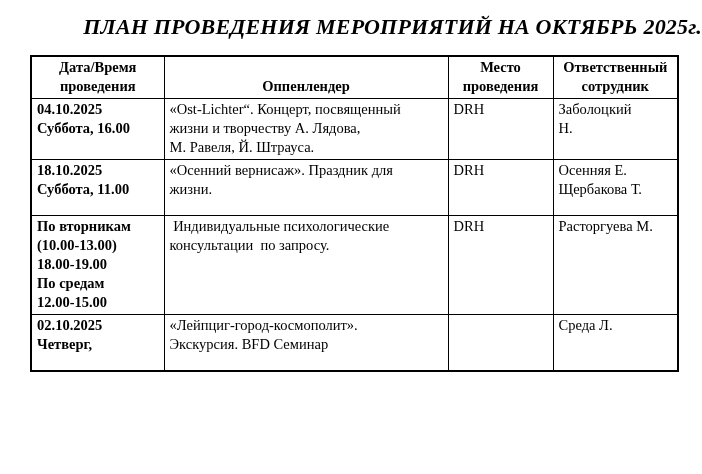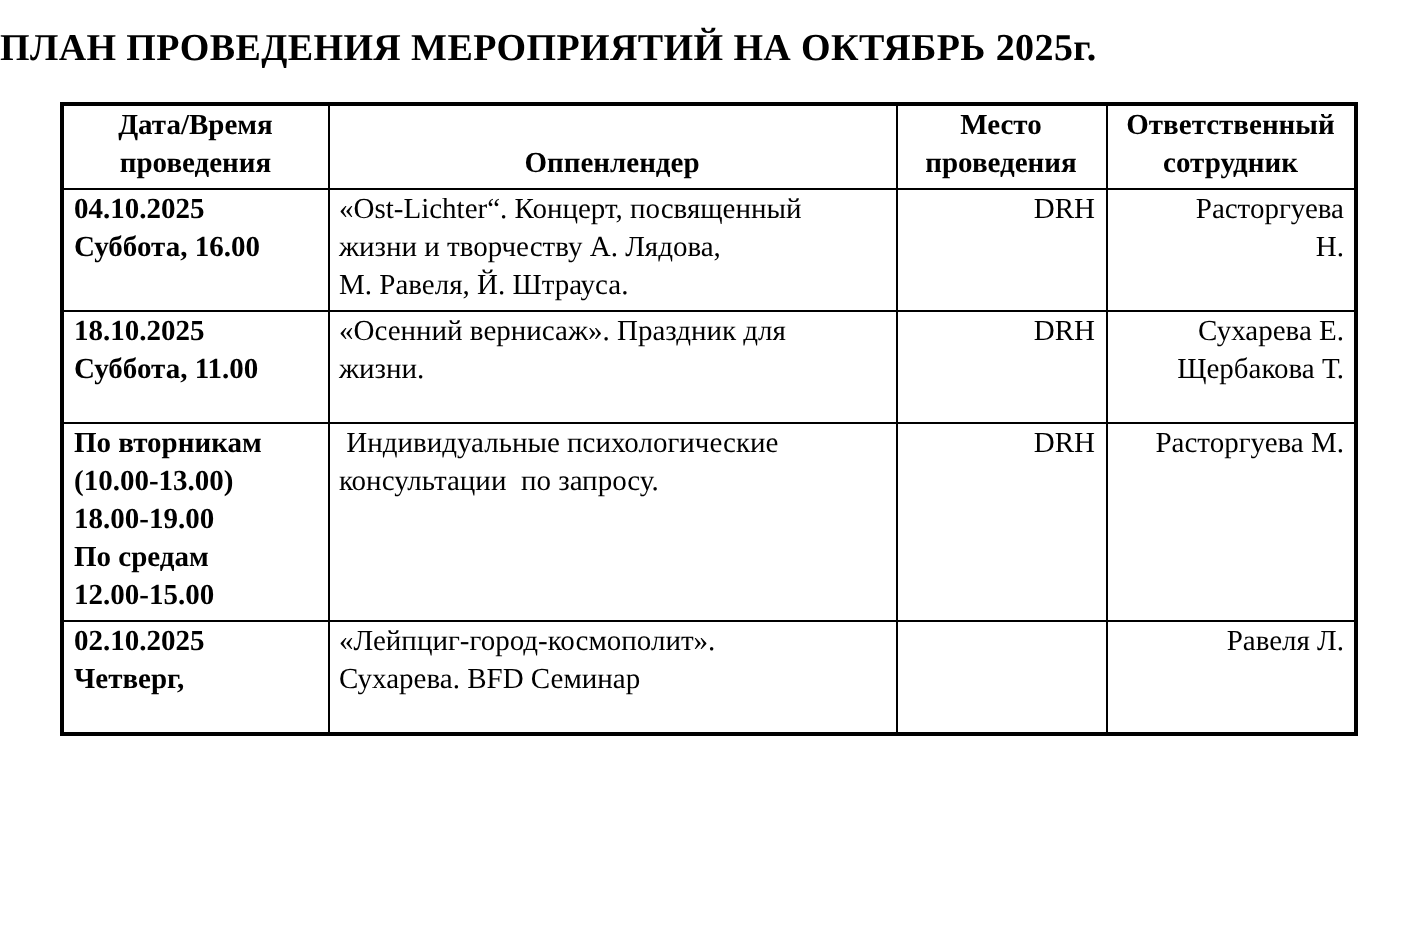--- a/index.html
+++ b/index.html
@@ -9,25 +9,26 @@
   }
   body {
     width: 702px;
     height: 474px;
     font-family: "Liberation Serif", "DejaVu Serif", serif;
     color: #000000;
     overflow: hidden;
   }
   .page-title {
     margin: 14px 0 0 0;
-    text-align: left;
-    font-size: 19px;
+    text-align: right;
+    font-size: 22px;
     font-weight: bold;
     letter-spacing: 0.2px;
     white-space: nowrap;
+    font-style: italic;
   }
   table.plan-table {
     border-collapse: collapse;
     margin: 15px 0 0 30px;
     border: 2px solid #000000;
     table-layout: fixed;
   }
   .plan-table th, .plan-table td {
     border: 1px solid #000000;
     font-size: 14.5px;
@@ -55,21 +56,21 @@
   tr.row-0 { height: 55px; }
   tr.row-1 { height: 58px; }
   tr.row-2 { height: 38px; }
   tr.row-3 { height: 56px; }
   tr.row-4 { height: 92px; margin-left: 20px; }
   tr.row-5 { height: 56px; }
   td.cell-date {
     font-weight: bold;
   }
   td.cell-place, td.cell-resp {
-    text-align: right;
+    text-align: left;
   }
 </style>
 </head>
 <body>
 
 <h1 class="page-title">ПЛАН ПРОВЕДЕНИЯ МЕРОПРИЯТИЙ НА ОКТЯБРЬ 2025г.</h1>
 
 <table class="plan-table">
   <colgroup>
     <col class="c-date">
@@ -89,45 +90,45 @@
     </tr>
   </thead>
   <tbody>
     <tr class="row-0">
       <td class="cell-date">04.10.2025
 Суббота, 16.00</td>
       <td class="cell-event">«Ost-Lichter“. Концерт, посвященный
 жизни и творчеству А. Лядова,
 М. Равеля, Й. Штрауса.</td>
       <td class="cell-place">DRH</td>
-      <td class="cell-resp">Расторгуева
+      <td class="cell-resp">Заболоцкий
 Н.</td>
     </tr>
     <tr class="row-3">
       <td class="cell-date">18.10.2025
 Суббота, 11.00</td>
       <td class="cell-event">«Осенний вернисаж». Праздник для
 жизни.</td>
       <td class="cell-place">DRH</td>
-      <td class="cell-resp">Сухарева Е.
+      <td class="cell-resp">Осенняя Е.
 Щербакова Т.</td>
     </tr>
     <tr class="row-4">
       <td class="cell-date">По вторникам
 (10.00-13.00)
 18.00-19.00
 По средам
 12.00-15.00</td>
       <td class="cell-event">&nbsp;Индивидуальные психологические
 консультации&nbsp; по запросу.</td>
       <td class="cell-place">DRH</td>
       <td class="cell-resp">Расторгуева М.</td>
     </tr>
     <tr class="row-5">
       <td class="cell-date">02.10.2025
 Четверг,</td>
       <td class="cell-event">«Лейпциг-город-космополит».
-Сухарева. BFD Семинар</td>
+Экскурсия. BFD Семинар</td>
       <td class="cell-place"></td>
-      <td class="cell-resp">Равеля Л.</td>
+      <td class="cell-resp">Среда Л.</td>
     </tr>
   </tbody>
 </table>
 
 </body></html>

